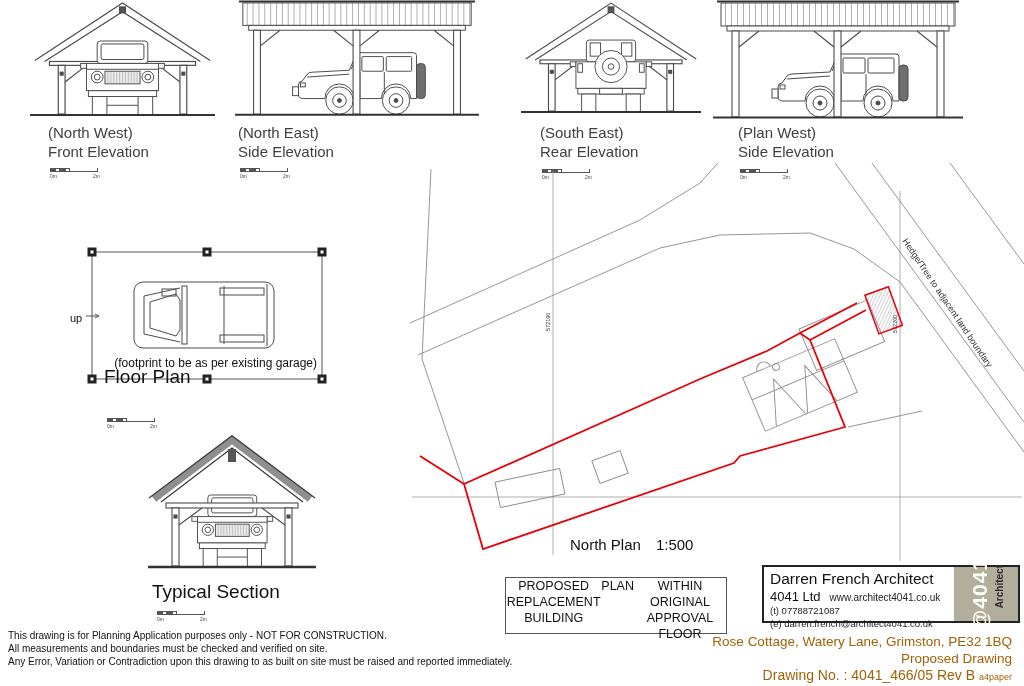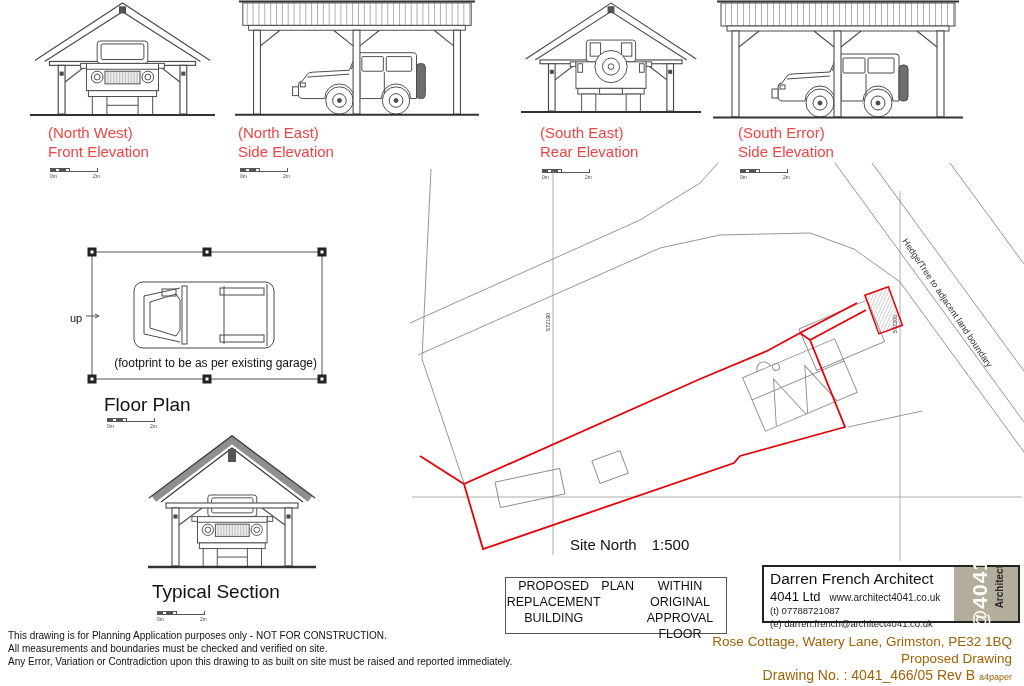--- a/index.html
+++ b/index.html
@@ -2,21 +2,21 @@
 <html><head>
 <meta charset="utf-8">
 <style>
   * { margin:0; padding:0; box-sizing:border-box; }
   html,body { width:1024px; height:686px; }
   body { background:#fff; font-family:"Liberation Sans", sans-serif; position:relative; overflow:hidden; color:#111; }
   .abs { position:absolute; }
   svg { display:block; overflow:visible; }
   svg text { font-family:"Liberation Sans", sans-serif; }
 
-  .elev-label { font-size:15px; line-height:19px; color:#ef4444; }
+  .elev-label { font-size:15px; line-height:19px; color:#404040; }
   .big-label { font-size:19px; color:#111; }
 
   .scalebar { position:absolute; width:58px; }
   .sb-row { display:flex; align-items:flex-end; height:5px; }
   .sb-seg { width:5px; height:4px; border:1px solid #555; }
   .sb-seg.f { background:#555; }
   .sb-long { width:28px; height:4px; border-bottom:1px solid #555; border-right:1px solid #555; }
   .sb-labels { display:flex; justify-content:space-between; width:50px; font-size:5px; color:#444; margin-top:1px; }
 
   .note-box { position:absolute; left:505px; top:577px; width:222px; height:57px;
@@ -206,21 +206,21 @@
 </div>
 <div class="abs elev-label" style="left:238px;top:123px">
   <div>(North East)</div>
   <div>Side Elevation</div>
 </div>
 <div class="abs elev-label" style="left:540px;top:123px">
   <div>(South East)</div>
   <div>Rear Elevation</div>
 </div>
 <div class="abs elev-label" style="left:738px;top:123px">
-  <div>(South Error)</div>
+  <div>(Plan West)</div>
   <div>Side Elevation</div>
 </div>
 
 <div class="scalebar" style="left:50px;top:167px">
   <div class="sb-row">
       <div class="sb-seg f"></div>
       <div class="sb-seg"></div>
       <div class="sb-seg f"></div>
       <div class="sb-seg"></div>
       <div class="sb-long"></div>
@@ -293,21 +293,21 @@
       </g>
     </g>
   </g>
   <text x="8" y="72" font-size="11" fill="#111">up</text>
   <g stroke="#555" stroke-width="1">
     <line x1="24" y1="66" x2="36" y2="66"></line>
     <path d="M33,64 L37,66 L33,68" fill="none"></path>
   </g>
 </svg>
 <div class="fp-note">(footprint to be as per existing garage)</div>
-<div class="abs big-label" style="left:104px;top:394px">Floor Plan</div>
+<div class="abs big-label" style="left:104px;top:366px">Floor Plan</div>
 <div class="scalebar" style="left:107px;top:417px">
   <div class="sb-row">
       <div class="sb-seg f"></div>
       <div class="sb-seg"></div>
       <div class="sb-seg f"></div>
       <div class="sb-seg"></div>
       <div class="sb-long"></div>
     </div>
   <div class="sb-labels">
       <span>0m</span>
@@ -397,21 +397,21 @@
   </g>
 
   <g transform="rotate(-20 473 147)">
     <rect x="461" y="127" width="25" height="41" fill="url(#dhatch)" stroke="#e60008" stroke-width="1.5"></rect>
   </g>
 
   <text transform="translate(492,78) rotate(56)" font-size="9" fill="#333">Hedge/Tree to adjacent land boundary</text>
 </svg>
 
 <div class="site-title">
-  <span>Site North</span>
+  <span>North Plan</span>
   <span>1:500</span>
 </div>
 
 <div class="note-box">
   <div>PROPOSED REPLACEMENT BUILDING</div>
   <div>PLAN</div>
   <div>WITHIN ORIGINAL APPROVAL FLOOR</div>
 </div>
 
 <div class="title-block">

